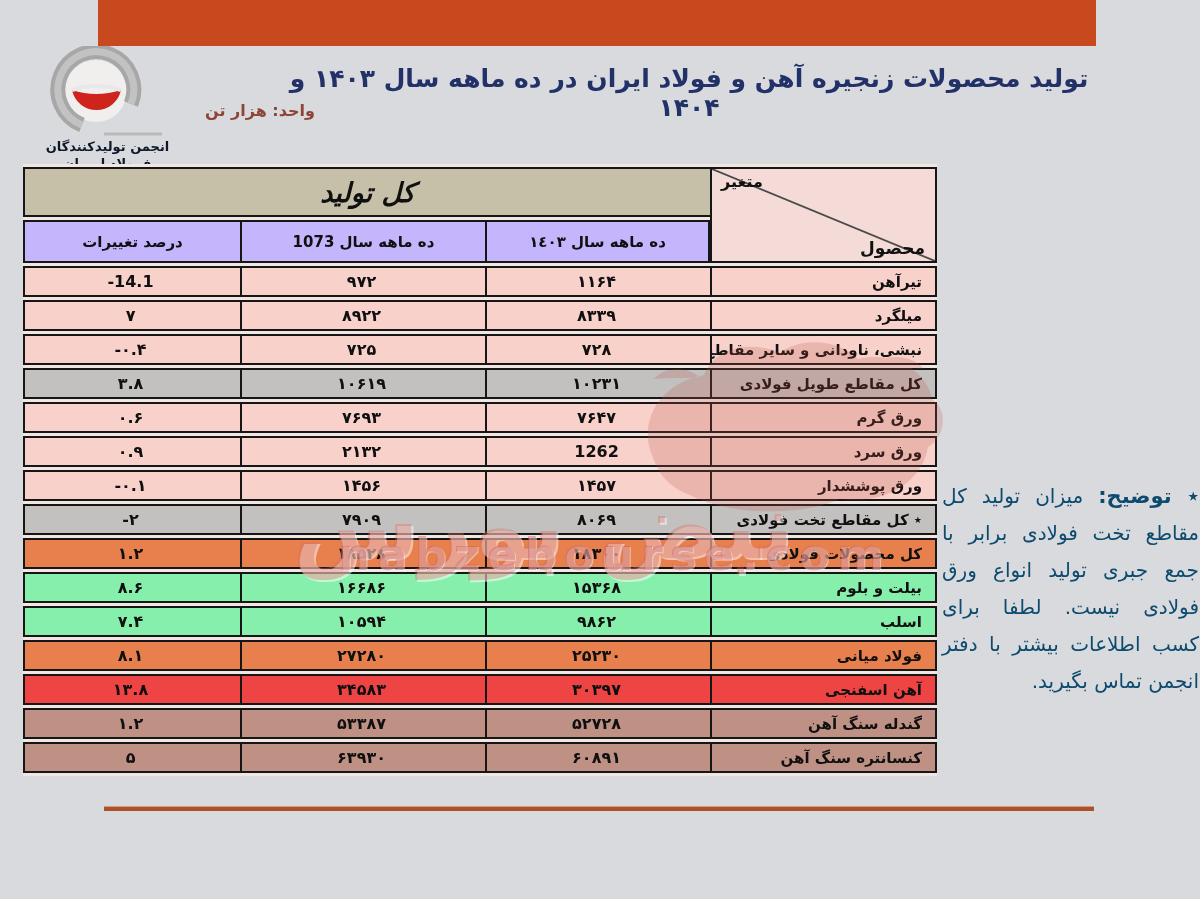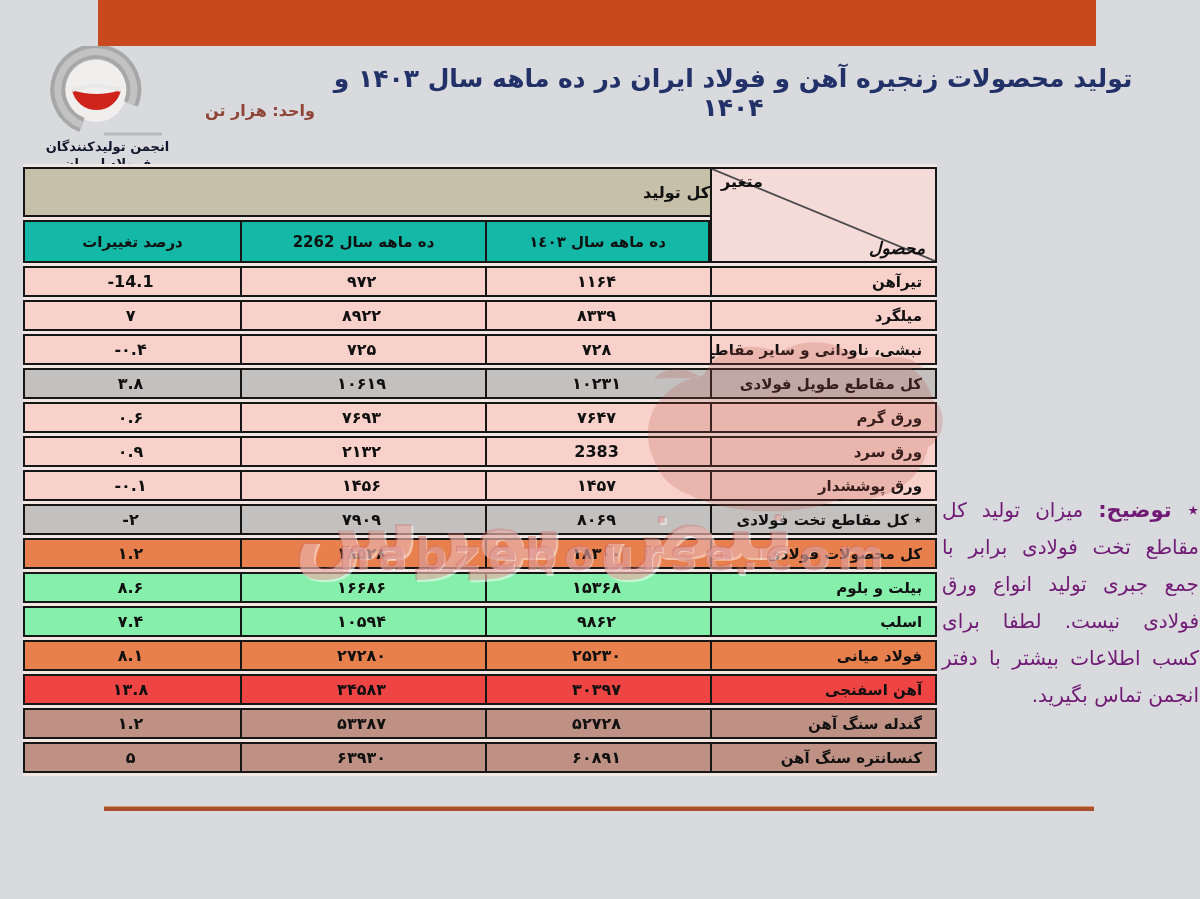--- a/index.html
+++ b/index.html
@@ -10,51 +10,51 @@
     direction:rtl;
   }
   
   .banner{position:absolute;left:98px;top:0;width:998px;height:46px;background:#c8491e;}
   
   .logo{position:absolute;left:34px;top:46px;width:160px;height:95px;}
   .logo-text{position:absolute;left:20px;top:138px;width:175px;text-align:center;
     color:#0f172a;font-weight:bold;font-size:13px;line-height:17px;}
   
   .title{position:absolute;left:283px;top:64px;width:812px;text-align:center;
-    color:#223168;font-size:25px;font-weight:bold;letter-spacing:-0.5px;margin-left:44px;}
+    color:#223168;font-size:25px;font-weight:bold;letter-spacing:-0.5px;}
   .unit{position:absolute;left:205px;top:101px;color:#8e4436;font-size:16px;font-weight:bold;text-align:right;}
   
   .table-wrap{position:absolute;left:23px;top:164px;z-index:2;}
   table{border-collapse:separate;border-spacing:0 3px;table-layout:fixed;width:914px;background:#f2e6e2;}
   col.c-prod{width:227px;} col.c-1403{width:225px;} col.c-1404{width:245px;} col.c-pct{width:217px;}
   td,th{box-sizing:border-box;margin:0;padding:0;font-weight:bold;color:#101010;
     border-top:2px solid #161616;border-bottom:2px solid #161616;border-left:2px solid #161616;}
   tr > *:first-child{border-right:2px solid #161616;}
-  .h-group{background:#c7c0a8;height:40px;font-size:16px;text-align:right;}
-  .h-col{background:#14b8a6;height:34px;font-size:15px;text-align:center;margin-left:20px;}
+  .h-group{background:#c7c0a8;height:40px;font-size:27px;text-align:center;font-style:italic;}
+  .h-col{background:#c4b5fd;height:34px;font-size:15px;text-align:center;margin-left:20px;}
   .h-corner{
     position:relative;height:96px;
     background:linear-gradient(to right top,
       rgba(0,0,0,0) calc(50% - 1.4px), #4a4a4a calc(50% - .4px),
       #4a4a4a calc(50% + .4px), rgba(0,0,0,0) calc(50% + 1.4px)), #f5dbd8;
   }
   .corner-var{position:absolute;top:3px;left:9px;font-size:16px;}
-  .corner-prod{position:absolute;bottom:3px;right:10px;font-size:17px;font-style:italic;}
+  .corner-prod{position:absolute;bottom:3px;right:10px;font-size:17px;}
   tbody td{height:31px;}
   td.product{padding-right:13px;font-size:15px;white-space:nowrap;overflow:hidden;}
   td.num{text-align:center;direction:ltr;font-size:16px;}
   .row-pink  td{background:#f8d1cb;}
   .row-gray  td{background:#c3c0c0;}
   .row-orange td{background:#e8804e;}
   .row-cream td{background:#86efac;}
   .row-brown td{background:#bf9184;}
   .row-brown1 td{background:#ef4444;}
   
-  .note{position:absolute;left:942px;top:492px;width:257px;z-index:3;
-    font-size:20px;line-height:37px;text-align:justify;color:#701a75;direction:rtl;}
+  .note{position:absolute;left:942px;top:478px;width:257px;z-index:3;
+    font-size:20px;line-height:37px;text-align:justify;color:#0c4a6e;direction:rtl;}
   .note .note-label{font-weight:bold;font-size:21px;}
   
   .bottom-line{position:absolute;left:104px;top:806px;width:990px;height:4px;
     background:#a8512a;border-top:1px solid #dc9a74;z-index:2;}
   
   .wm{pointer-events:none;z-index:5;position:absolute;}
   .wm-fa{left:292px;top:425px;font-size:92px;font-weight:bold;direction:rtl;
     color:rgba(214,110,99,0.38);text-shadow:2px 2px 0 rgba(255,255,255,0.5);margin-top:48px;}
   .wm-en{left:338px;top:528px;font-size:45px;font-weight:bold;letter-spacing:7px;direction:ltr;
     color:rgba(201,93,88,0.42);text-shadow:1px 1px 0 rgba(255,255,255,0.45);}
@@ -94,21 +94,21 @@
     <thead>
       <tr>
         <td class="h-corner" rowspan="2">
           <span class="corner-var">متغیر</span>
           <span class="corner-prod">محصول</span>
         </td>
         <td class="h-group" colspan="3">کل تولید</td>
       </tr>
       <tr>
         <td class="h-col">ده ماهه سال ١٤٠٣</td>
-        <td class="h-col">ده ماهه سال 2262</td>
+        <td class="h-col">ده ماهه سال 1073</td>
         <td class="h-col">درصد تغییرات</td>
       </tr>
     </thead>
     <tbody>
       <tr class="row-pink">
         <td class="product">تیرآهن</td>
         <td class="num">۱۱۶۴</td>
         <td class="num">۹۷۲</td>
         <td class="num">-14.1</td>
       </tr>
@@ -131,21 +131,21 @@
         <td class="num">۳.۸</td>
       </tr>
       <tr class="row-pink">
         <td class="product">ورق گرم</td>
         <td class="num">۷۶۴۷</td>
         <td class="num">۷۶۹۳</td>
         <td class="num">۰.۶</td>
       </tr>
       <tr class="row-pink">
         <td class="product">ورق سرد</td>
-        <td class="num">2383</td>
+        <td class="num">1262</td>
         <td class="num">۲۱۳۲</td>
         <td class="num">۰.۹</td>
       </tr>
       <tr class="row-pink">
         <td class="product">ورق پوششدار</td>
         <td class="num">۱۴۵۷</td>
         <td class="num">۱۴۵۶</td>
         <td class="num">-۰.۱</td>
       </tr>
       <tr class="row-gray">

